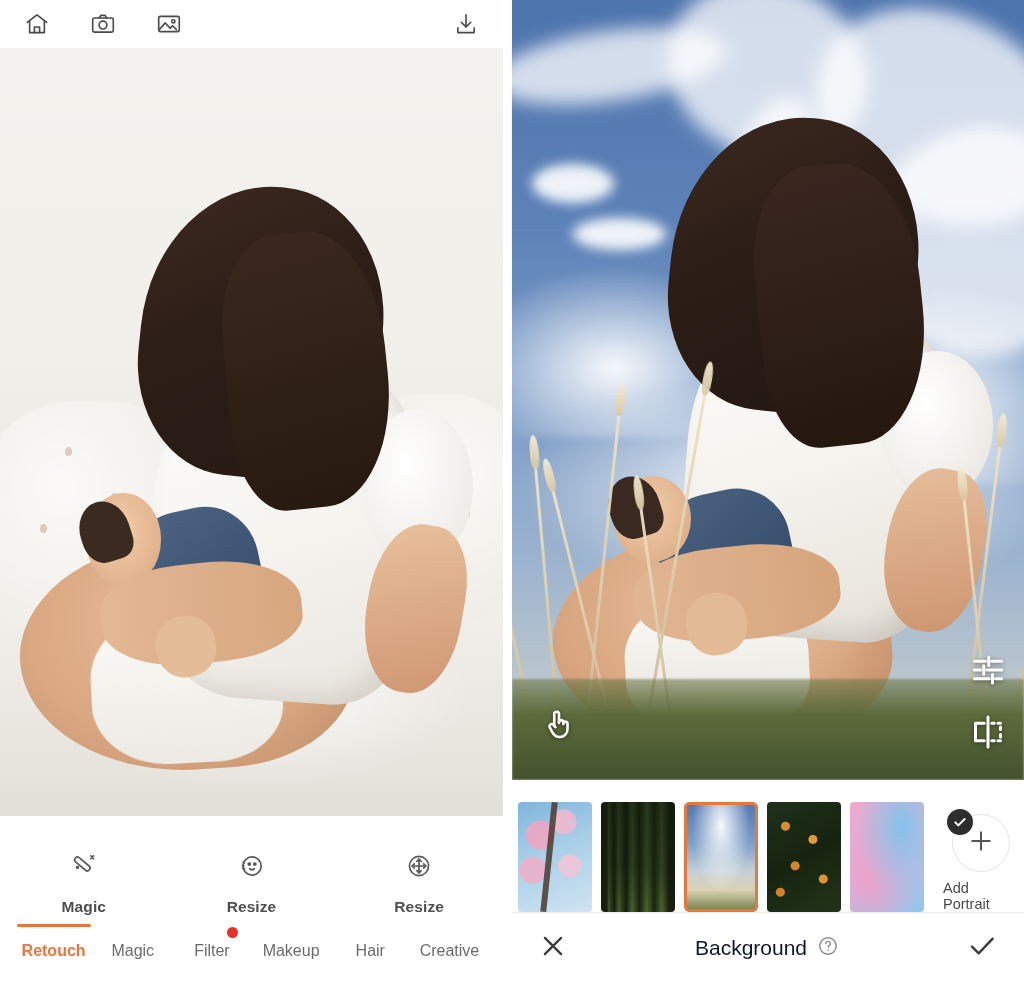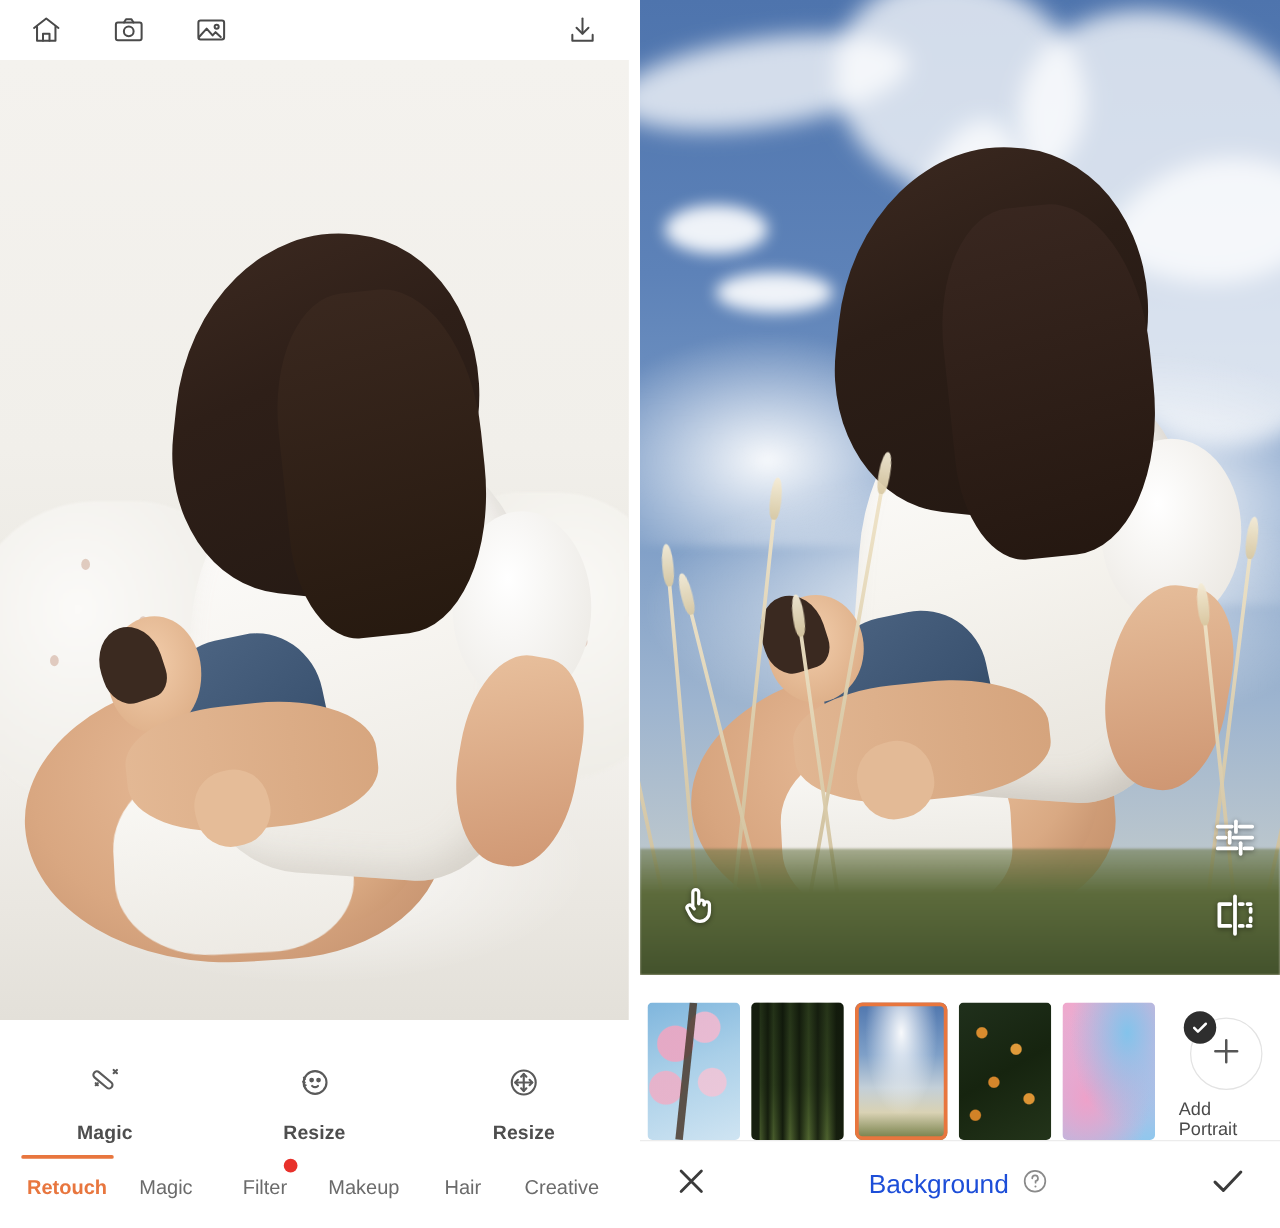--- a/index.html
+++ b/index.html
@@ -215,21 +215,21 @@
     border: 1.5px solid #e3e3e3; display:flex; align-items:center; justify-content:center; color:#555; }
   .ap-badge { position:absolute; left: -6px; top: -6px; width: 26px; height: 26px; border-radius:50%;
     background:#2e2e2e; display:flex; align-items:center; justify-content:center; color:#fff; }
   .ap-label { margin-top: 8px; font-size: 14.5px; color:#4a4a4a; }
 
   
   .actionbar { flex: 1 1 auto; display:flex; align-items:center; padding: 0 26px;
     border-top: 1px solid #ececec; background:#fff; }
   .ab-left { flex:0 0 auto; color:#3b3b3b; }
   .ab-center { flex:1 1 auto; display:flex; align-items:center; justify-content:center; gap:10px; }
-  .ab-title { font-size: 21px; color:#1d4ed8; }
+  .ab-title { font-size: 21px; color:#0f172a; }
   .ab-right { flex:0 0 auto; color:#3b3b3b; }
 </style>
 </head>
 <body>
 
 <div class="screen">
 
   <div class="panel-left">
 
     <div class="topbar">

